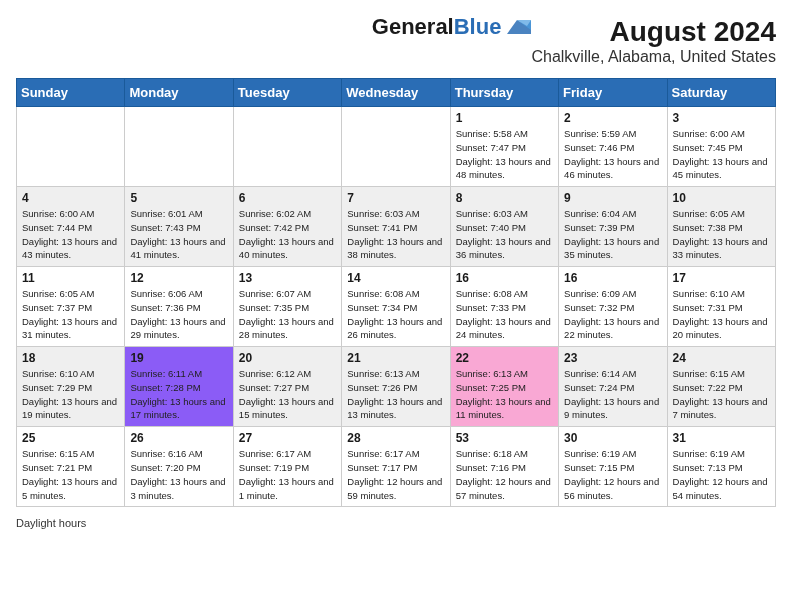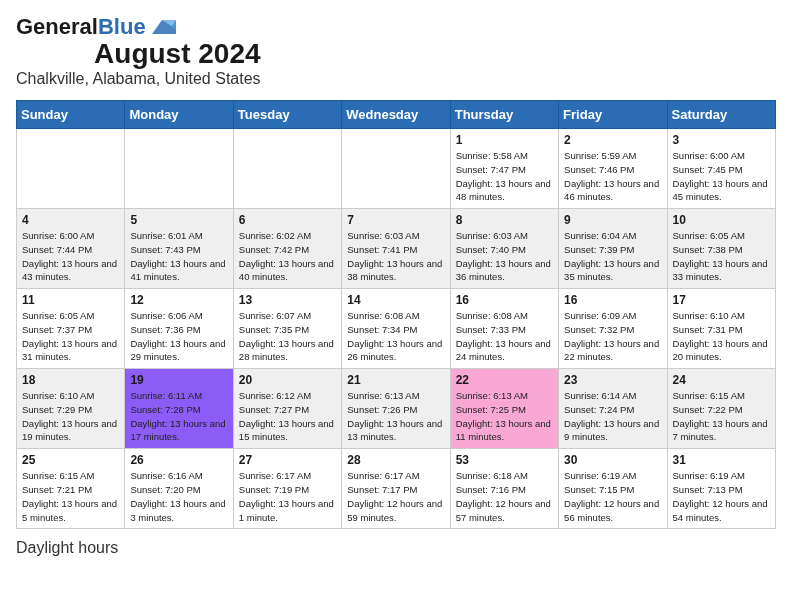--- a/index.html
+++ b/index.html
@@ -8,21 +8,20 @@
       background: #fff;
       width: 792px;
       min-height: 612px;
       padding: 16px;
     }
     .header {
       display: flex;
       justify-content: flex-end;
       align-items: flex-start;
       margin-bottom: 12px;
-      flex-direction: column;
     }
     .logo {
       display: flex;
       flex-direction: column;
       align-items: flex-start;
     }
     .logo-text {
       font-size: 22px;
       font-weight: bold;
       color: #1a1a1a;
@@ -83,21 +82,21 @@
       margin-bottom: 2px;
     }
     .day-info {
       font-size: 9.5px;
       color: #222;
       line-height: 1.45;
     }
     .empty { background: #fff !important; }
     .footer {
       margin-top: 10px;
-      font-size: 16px;
+      font-size: 11px;
       color: #333;
       text-align: left;
     }
   </style>
 </head>
 <body>
 
 <div class="header">
   <div class="logo">
     <div style="display:flex;align-items:center;gap:2px;">

